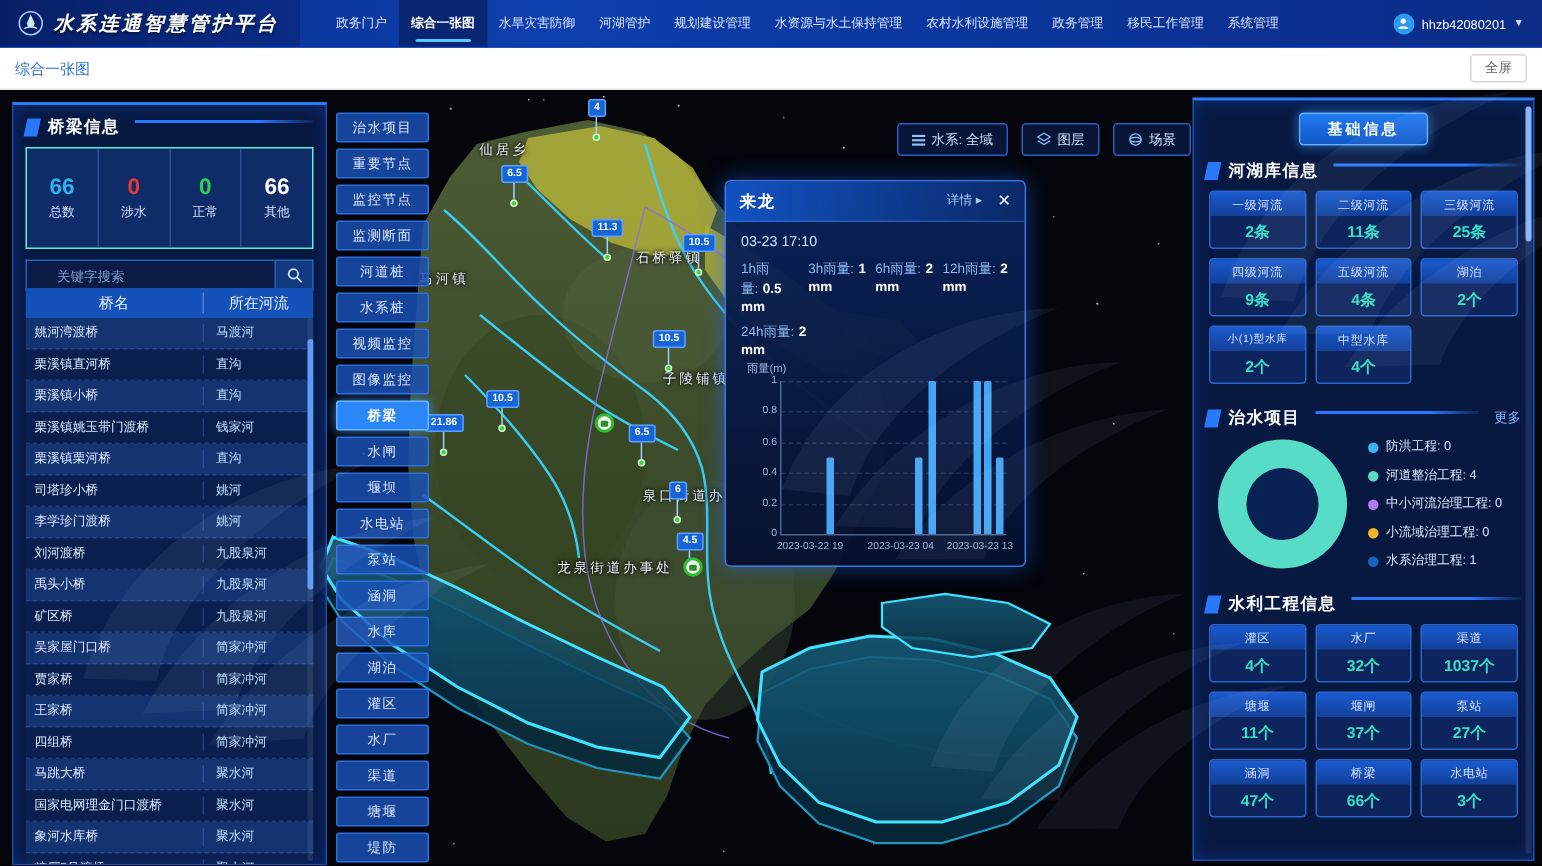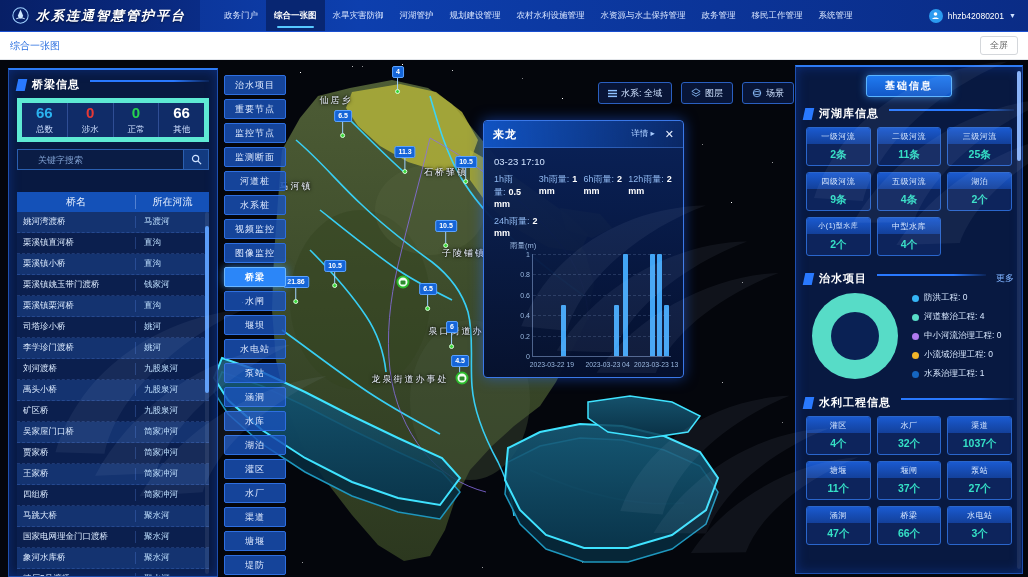--- a/index.html
+++ b/index.html
@@ -71,22 +71,22 @@
     border-top:2px solid #2d7bf5; z-index:10; box-shadow:0 0 12px rgba(20,80,220,.35) inset; }
   .sec-head { display:flex; align-items:center; gap:6px; padding:7px 8px 4px 8px; }
   .sec-accent { width:9px; height:12px; background:#2979ff; transform:skewX(-12deg); flex:none; }
   .sec-title { color:#fff; font-size:11px; font-weight:bold; letter-spacing:1px; white-space:nowrap; }
   .sec-line { flex:1; height:2px; margin-left:4px; align-self:flex-start; margin-top:3px;
     background:linear-gradient(90deg,#2979ff,#2979ff 70%,rgba(41,121,255,.1)); }
   .sec-more { color:#7fb3ff; font-size:9px; cursor:pointer; margin-left:4px; white-space:nowrap; }
 
   
   .left-panel { left:8px; top:68px; width:210px; height:509px; }
-  .stats-box { margin:2px 8px 0 8px; background:rgba(18,48,112,.85); border:5px solid #5eead4;
-    display:flex; height:44px; }
+  .stats-box { margin:2px 8px 0 8px; background:rgba(18,48,112,.85); border:1px solid #5eead4;
+    display:flex; height:68px; }
   .stat { flex:1; display:flex; flex-direction:column; align-items:center; justify-content:center; gap:3px; }
   .stat + .stat { border-left:1px solid rgba(120,160,255,.3); }
   .stat-val { font-size:15px; font-weight:bold; }
   .stat-lab { font-size:8.5px; color:#cfe0ff; }
   .search-row { margin:7px 8px 0 8px; display:flex; height:21px; }
   .search-input { flex:1; background:#0a1c45; border:1px solid #2a5fb0; border-right:none; color:#cfe2ff;
     font-size:9px; padding:0 20px; outline:none; font-family:inherit; }
   .search-input::placeholder { color:#7f9fd0; }
   .search-btn { width:26px; background:#123a80; border:1px solid #2a5fb0; display:flex; align-items:center;
     justify-content:center; cursor:pointer; }
@@ -123,21 +123,21 @@
     border-bottom:1px solid rgba(90,150,255,.4); border-radius:4px 4px 0 0;text-align:center; }
   .popup-title { color:#fff; font-size:11px; font-weight:bold; letter-spacing:1px; }
   .popup-detail { margin-left:auto; color:#a8ccff; font-size:8.5px; cursor:pointer; }
   .popup-close { margin-left:10px; color:#e8f0ff; font-size:11px; cursor:pointer; line-height:1; }
   .popup-body { padding:8px 10px 0 10px; }
   .popup-time { color:#cfe2ff; font-size:9.5px; margin-bottom:6px; }
   .metrics { display:grid; grid-template-columns:1fr 1fr 1fr 1fr; row-gap:6px; }
   .metric { font-size:9px; }
   .metric .ml { color:#8fb8f0; }
   .metric .mv { color:#fff; font-weight:bold; margin-left:3px; }
-  .pchart { position:absolute; left:24px; right:8px; top:120px; height:132px; }
+  .pchart { position:absolute; left:12px; right:8px; top:120px; height:132px; }
   .pchart-ylab { position:absolute; left:2px; top:0; color:#9ab8e0; font-size:7.5px; }
   .plot { position:absolute; left:24px; right:4px; top:13px; bottom:16px;
     border-left:1px solid rgba(150,180,230,.5); border-bottom:1px solid rgba(150,180,230,.5); }
   .gline { position:absolute; left:0; right:0; border-top:1px dashed rgba(160,190,240,.18); }
   .ytick { position:absolute; right:100%; transform:translateY(-50%); padding-right:3px;
     color:#9ab8e0; font-size:7px; }
   .bar { position:absolute; bottom:0; width:5px; background:#42a5f5; border-radius:1px 1px 0 0; }
   .xticks { position:absolute; left:24px; right:4px; bottom:0; height:12px; }
   .xtick { position:absolute; color:#9ab8e0; font-size:6.8px; white-space:nowrap; transform:translateX(-8%); }
 
@@ -336,22 +336,22 @@
         <path d="M5 14 C8 12.5 12 12.5 15 14" stroke="#cfe8ff" stroke-width="1.2" fill="none"></path>
       </svg>
       <span class="brand-title">水系连通智慧管护平台</span>
     </div>
     <div class="nav-tabs" id="nav-tabs">
         <div class="tab">政务门户</div>
         <div class="tab active">综合一张图</div>
         <div class="tab">水旱灾害防御</div>
         <div class="tab">河湖管护</div>
         <div class="tab">规划建设管理</div>
+        <div class="tab">水资源与水土保持管理</div>
         <div class="tab">农村水利设施管理</div>
-        <div class="tab">水资源与水土保持管理</div>
         <div class="tab">政务管理</div>
         <div class="tab">移民工作管理</div>
         <div class="tab">系统管理</div>
       </div>
     <div class="nav-user">
       <span class="avatar">
         <svg width="9" height="9" viewBox="0 0 10 10">
             <circle cx="5" cy="3.4" r="2" fill="#fff"></circle>
         <path d="M1.2 9 C1.8 6.6 8.2 6.6 8.8 9 Z" fill="#fff"></path>
           </svg>

